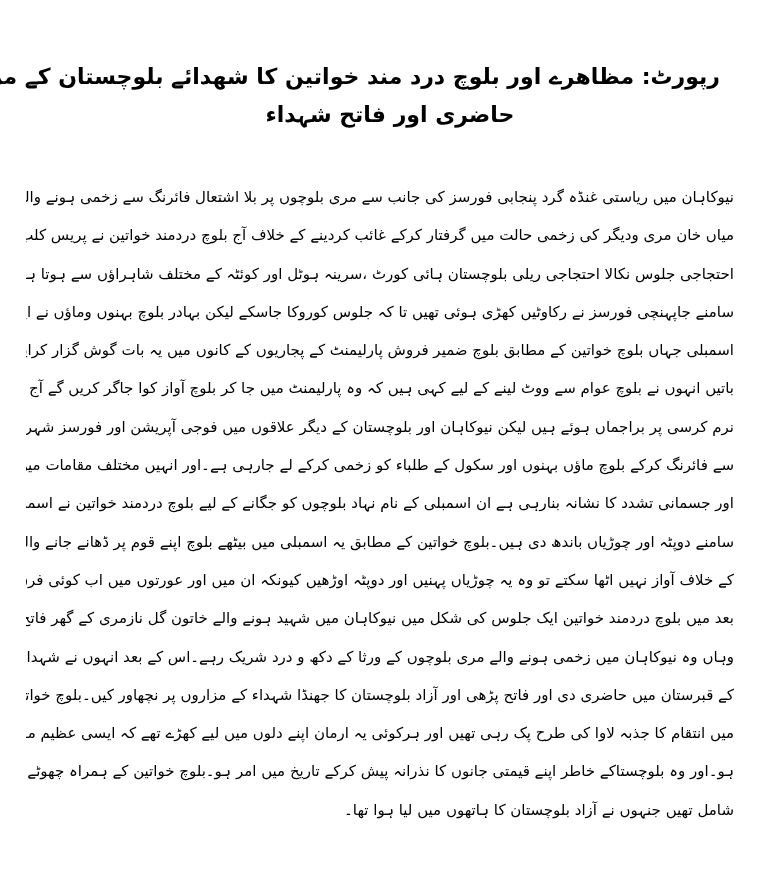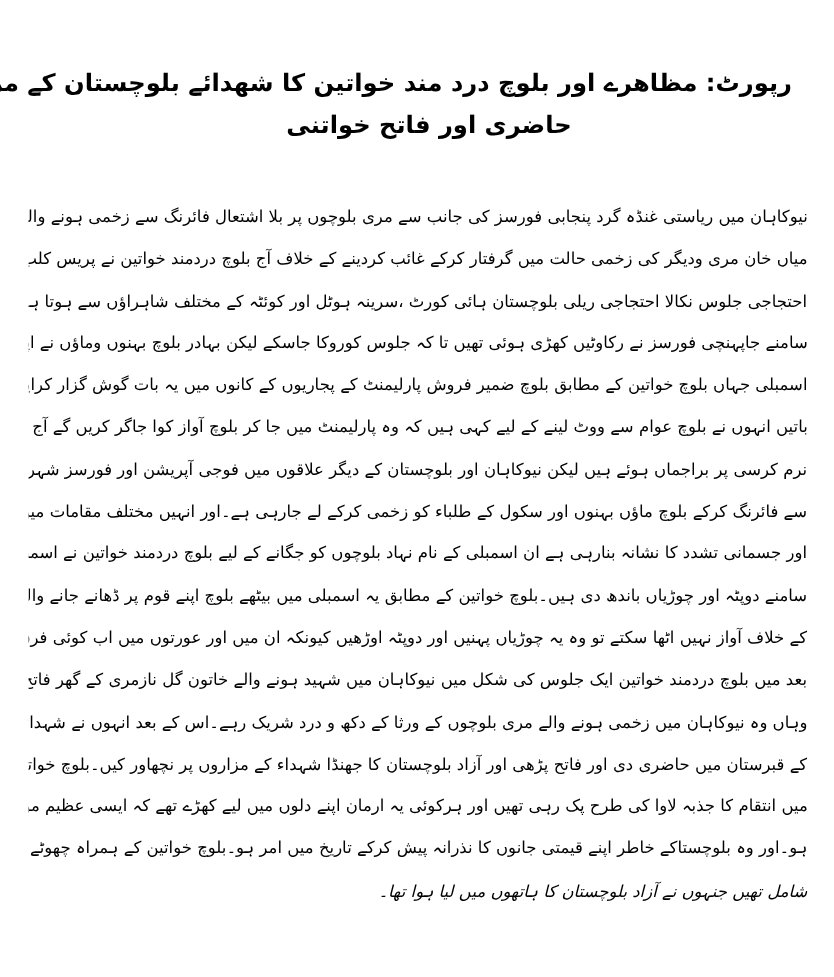--- a/index.html
+++ b/index.html
@@ -54,30 +54,29 @@
       height: 38.3px;
       line-height: 38.3px;
       white-space: nowrap;
       overflow: hidden;
       text-align: justify;
       text-align-last: justify;
     }
     .line.last {
       text-align: center;
       text-align-last: right;
-      font-style: italic;
     }
   </style>
 </head>
 <body>
 
 <div class="page">
   <h1 class="title">
     <span class="tline">رپورٹ: مظاھرے اور بلوچ درد مند خواتین کا شھدائے بلوچستان کے مزاروں پر</span>
-    <span class="tline">حاضری اور فاتح خواتنی</span>
+    <span class="tline">حاضری اور فاتح شہداء</span>
   </h1>
 
   <div class="body-text">
     <span class="line">نیوکاہان میں ریاستی غنڈہ گرد پنجابی فورسز کی جانب سے مری بلوچوں پر بلا اشتعال فائرنگ سے زخمی ہونے والے طالبعلم تگیہ مری،</span>
     <span class="line">میاں خان مری ودیگر کی زخمی حالت میں گرفتار کرکے غائب کردینے کے خلاف آج بلوچ دردمند خواتین نے پریس کلب سے ایک</span>
     <span class="line">احتجاجی جلوس نکالا احتجاجی ریلی بلوچستان ہائی کورٹ ،سرینہ ہوٹل اور کوئٹہ کے مختلف شاہراؤں سے   ہوتا ہوابلوچستان اسمبلی کے</span>
     <span class="line">سامنے جاپہنچی فورسز نے رکاوٹیں کھڑی ہوئی تھیں تا کہ جلوس کوروکا جاسکے لیکن بہادر بلوچ بہنوں وماؤں نے اپنا ریلی بلوچستان</span>
     <span class="line">اسمبلی جہاں بلوچ خواتین کے مطابق بلوچ ضمیر فروش پارلیمنٹ کے پجاریوں کے کانوں میں یہ بات گوش گزار کرایا جاسکے کہ جو</span>
     <span class="line">باتیں انہوں نے بلوچ عوام سے ووٹ لینے کے لیے کہی ہیں کہ وہ پارلیمنٹ میں جا کر بلوچ آواز کوا جاگر کریں گے آج وہ اسمبلی کے</span>
     <span class="line">نرم کرسی پر براجماں ہوئے ہیں لیکن نیوکاہان اور بلوچستان کے دیگر علاقوں میں فوجی آپریشن اور فورسز شہری آبادی   کو بے دردی</span>

